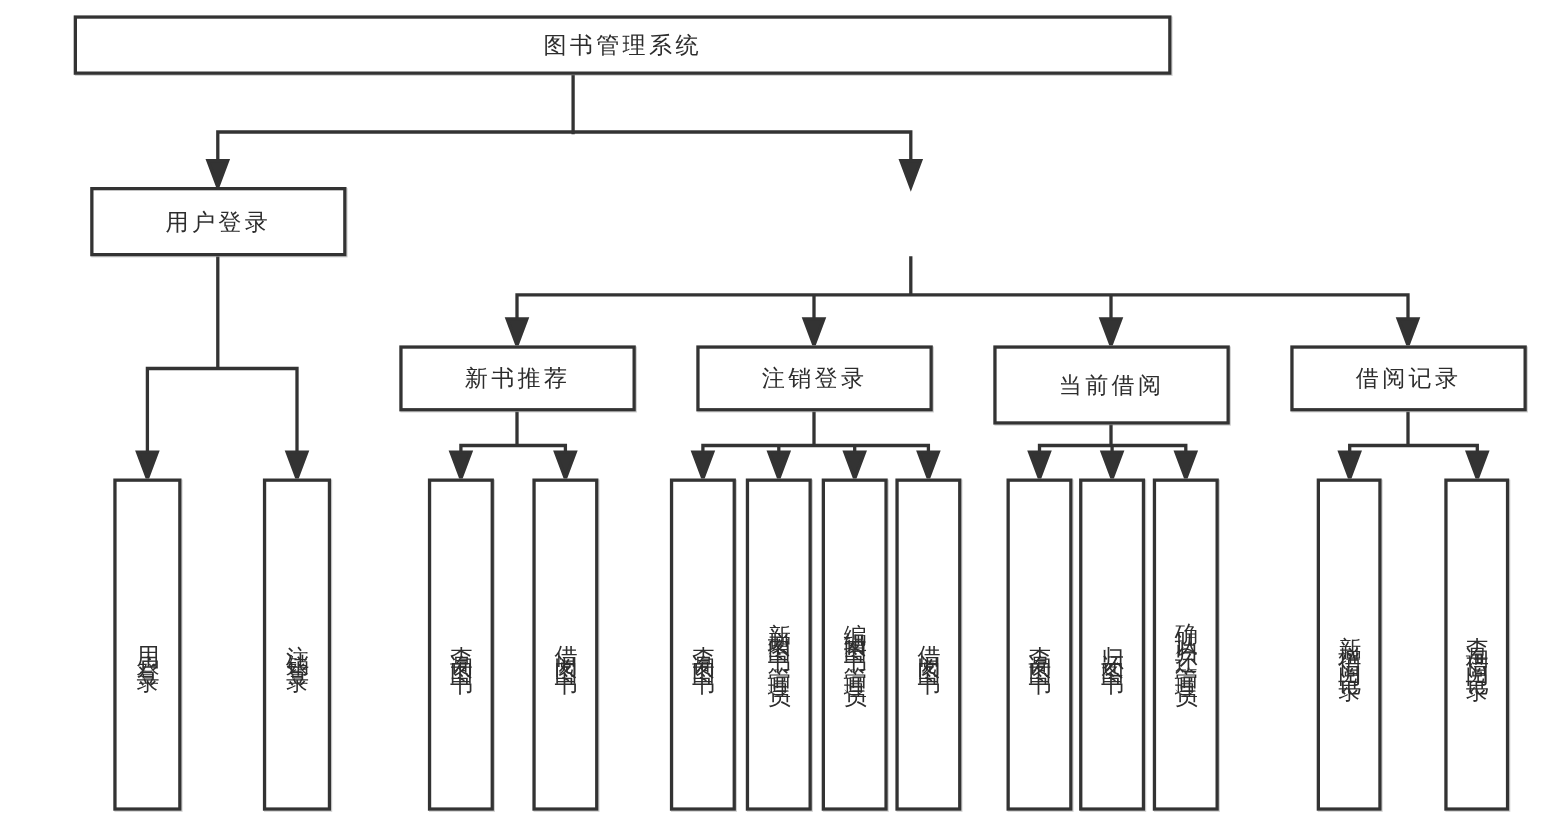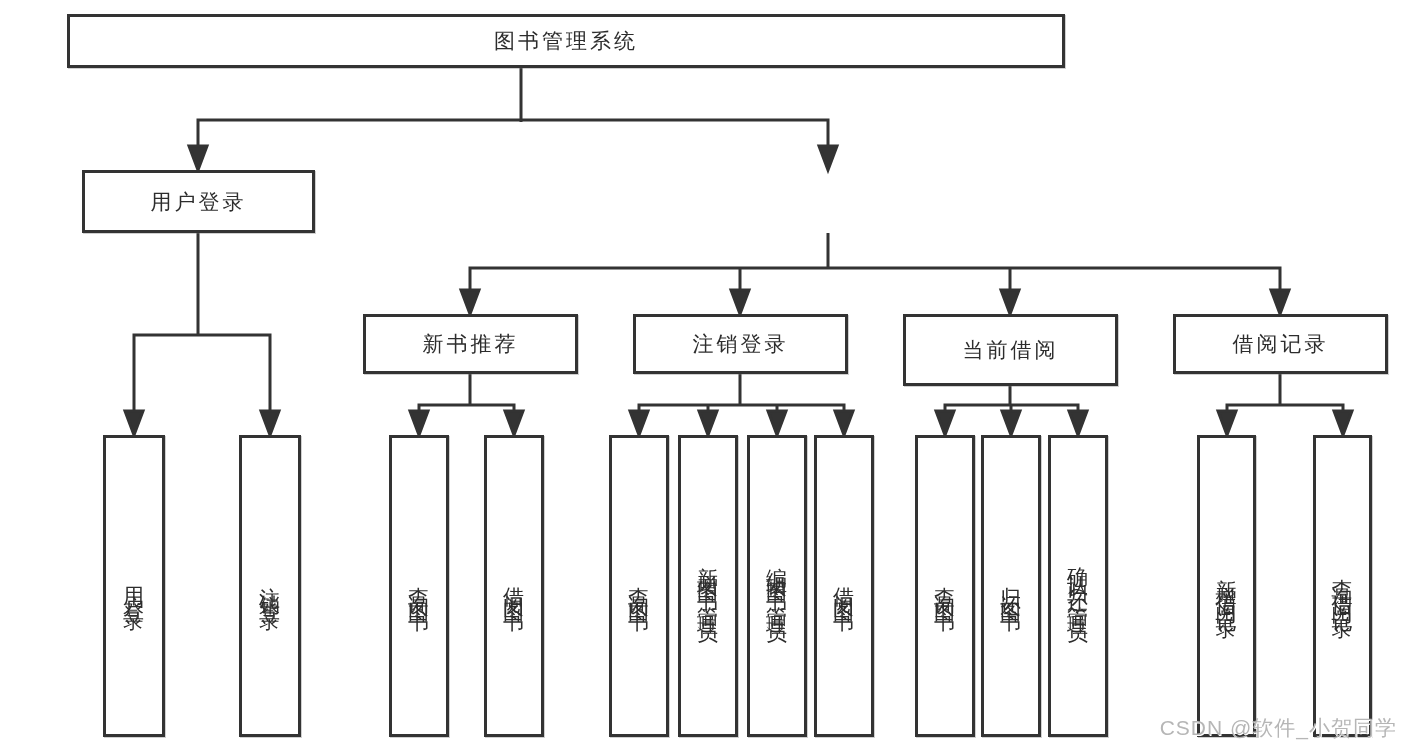--- a/index.html
+++ b/index.html
@@ -145,15 +145,14 @@
   <div class="leaf" style="left:747px; width:60px;">编辑图书（管理员）</div>
   <div class="leaf" style="left:814px; width:60px;">借阅图书</div>
 
   <div class="leaf" style="left:915px; width:60px;">查询图书</div>
   <div class="leaf" style="left:981px; width:60px;">归还图书</div>
   <div class="leaf" style="left:1048px; width:60px;">确认归还（管理员）</div>
 
   <div class="leaf" style="left:1197px; width:59px;">新增借阅记录</div>
   <div class="leaf" style="left:1313px; width:59px;">查询借阅记录</div>
 
-  <div class="watermark">CSDN @软件_小贺同学</div>
 
 </div>
 
 </body></html>

